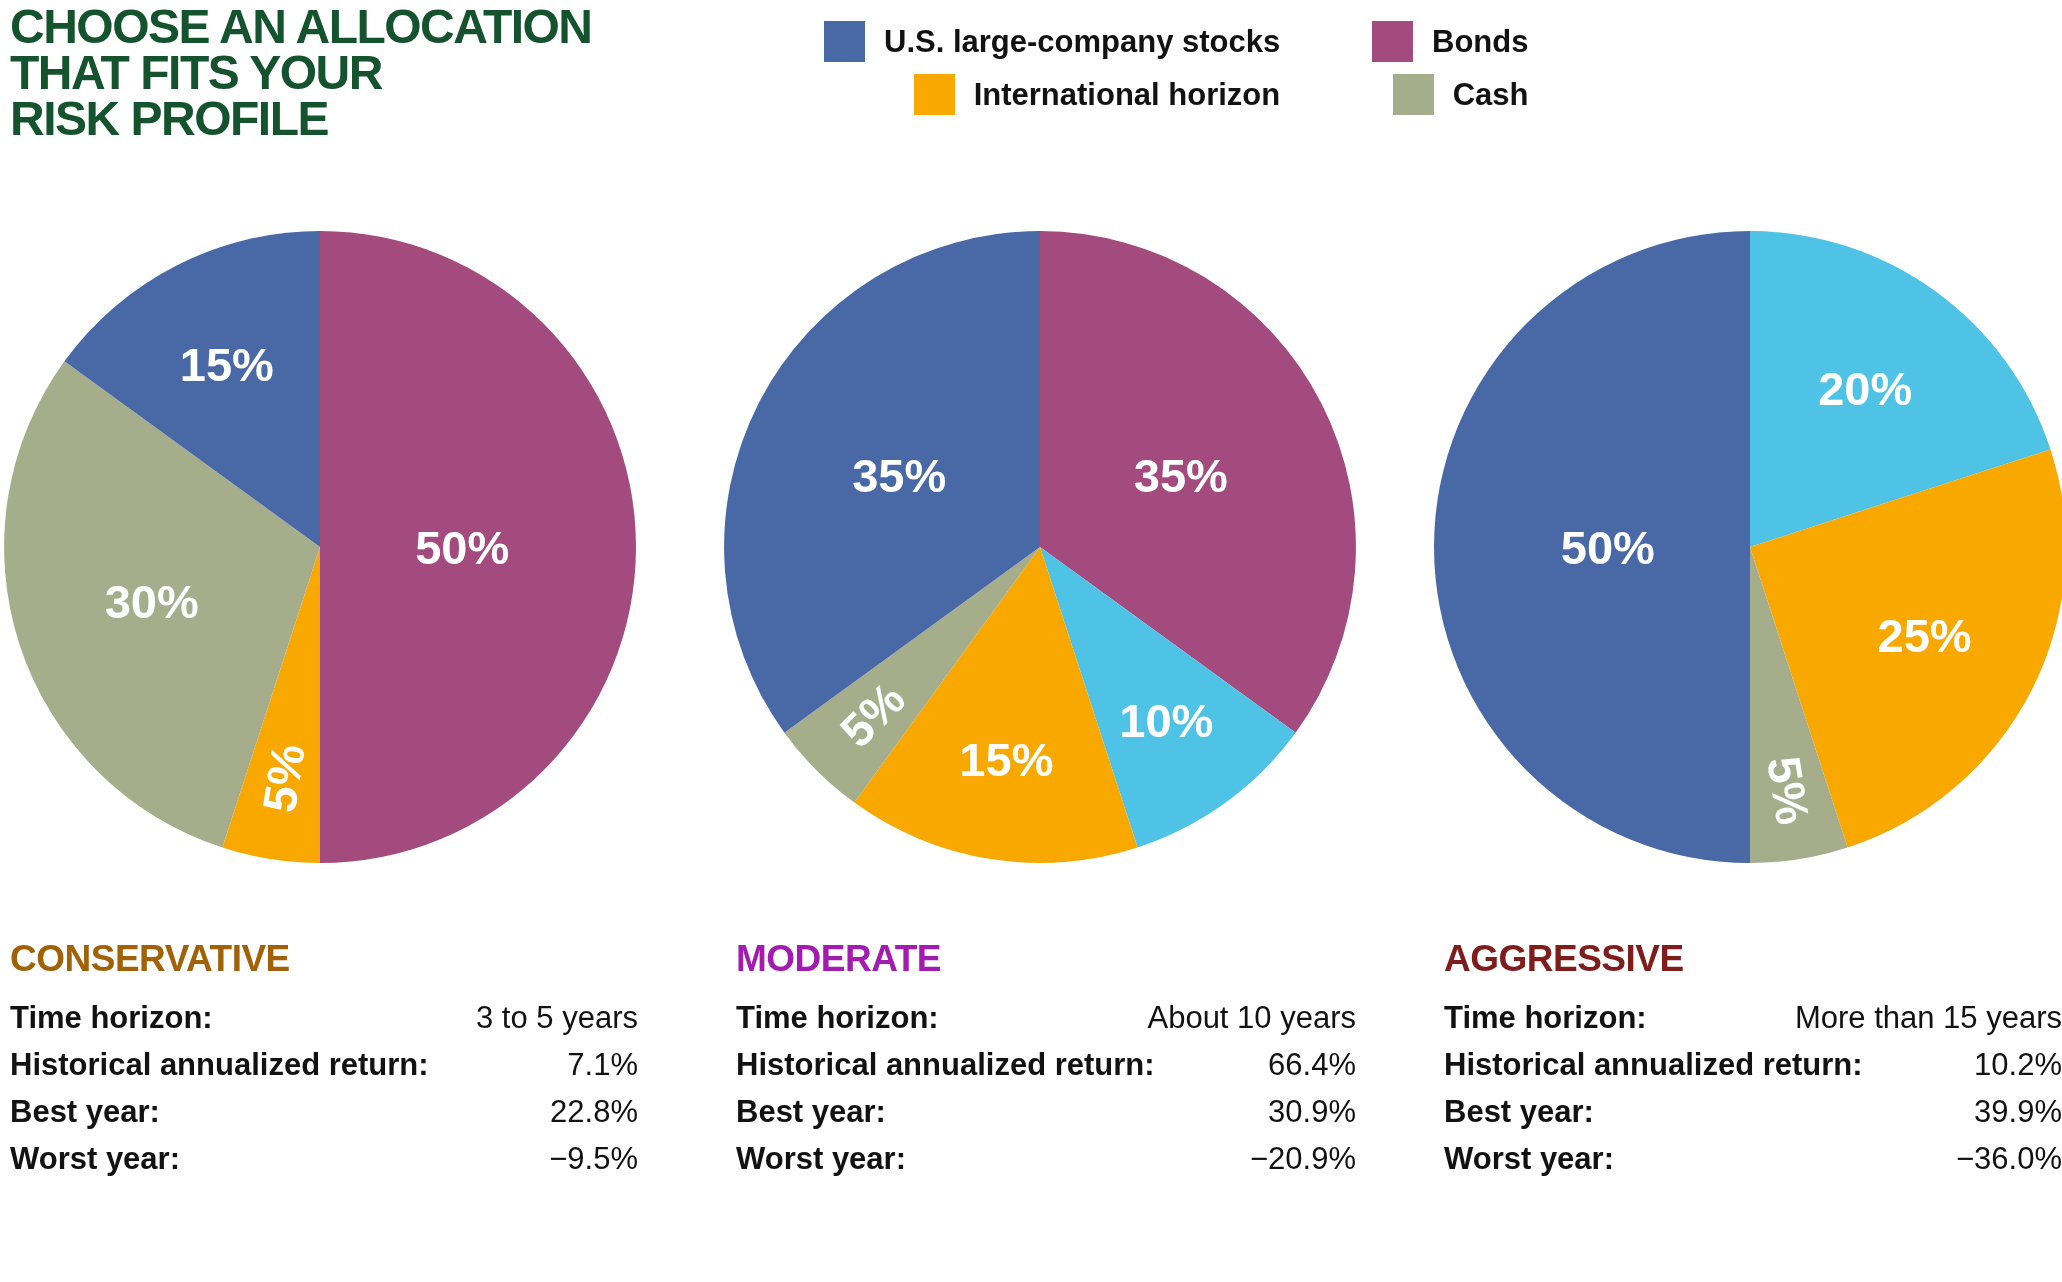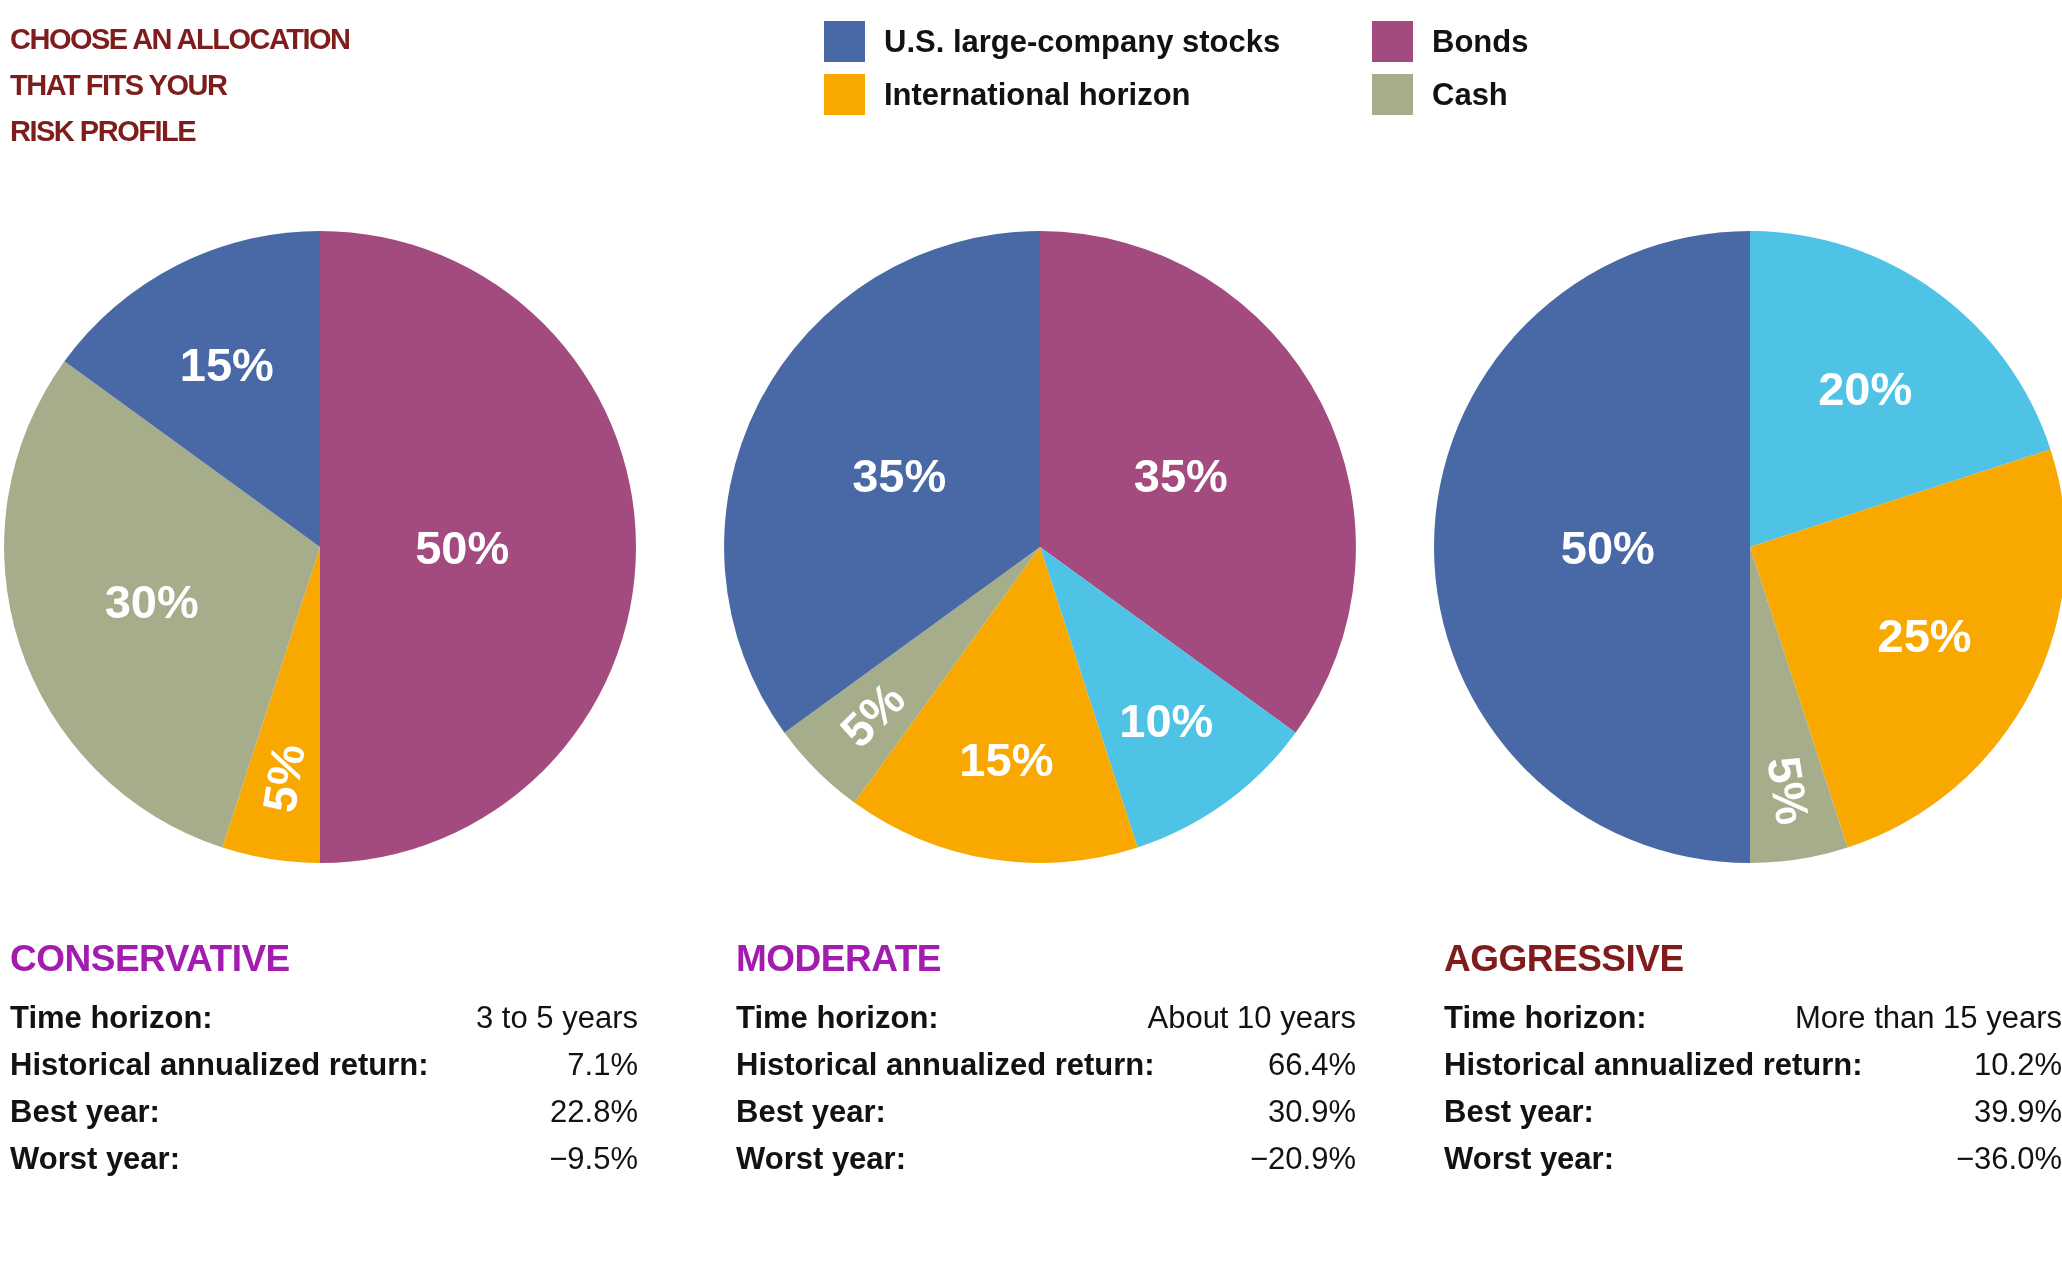--- a/index.html
+++ b/index.html
@@ -2,25 +2,25 @@
 <html><head>
 <meta charset="utf-8">
 <style>
   html,body{margin:0;padding:0;}
   body{
     width:2062px;height:1282px;background:#ffffff;position:relative;overflow:hidden;
     font-family:"Liberation Sans",sans-serif;color:#121212;
   }
   .canvas{position:absolute;left:0;top:0;width:2062px;height:1282px;}
   .main-title{
-    position:absolute;left:10px;top:16px;margin:0;
-    font-size:29px;line-height:46px;font-weight:bold;letter-spacing:-1.5px;
-    color:#7f1d1d;white-space:pre-line;
+    position:absolute;left:10px;top:4px;margin:0;
+    font-size:48px;line-height:46px;font-weight:bold;letter-spacing:-1.5px;
+    color:#14532d;white-space:pre-line;
   }
-  .legend-col{position:absolute;top:21px;display:flex;flex-direction:column;gap:12px;}
+  .legend-col{position:absolute;top:21px;display:flex;flex-direction:column;gap:12px;align-items:flex-end;}
   .legend-row{display:flex;align-items:center;gap:19px;height:41px;}
   .legend-swatch{width:41px;height:41px;flex:0 0 41px;}
   .legend-label{font-size:31px;font-weight:bold;white-space:nowrap;color:#121212;}
   svg.pie{position:absolute;overflow:visible;}
   .pie-label{
     font-family:"Liberation Sans",sans-serif;font-weight:bold;
     font-size:47px;fill:#ffffff;
   }
   .stats{position:absolute;top:938px;}
   .stats-heading{
@@ -95,21 +95,21 @@
         <text class="pie-label" x="504.6" y="418.9" text-anchor="middle" dominant-baseline="central">25%</text>
         <path d="M330,330 L427.6,630.5 A316,316 0 0 1 330.0,646.0 Z" fill="#a5ad8b"></path>
         <text class="pie-label" x="368.6" y="573.4" text-anchor="middle" dominant-baseline="central" transform="rotate(81 368.6 573.4)">5%</text>
         <path d="M330,330 L330.0,646.0 A316,316 0 0 1 330.0,14.0 Z" fill="#4868a6"></path>
         <text class="pie-label" x="187.8" y="330.0" text-anchor="middle" dominant-baseline="central">50%</text>
       </svg>
     </div>
 
   <div id="stats">
       <div class="stats" style="left: 10px; width: 628px;">
-        <h2 class="stats-heading" style="color: #a21caf;">CONSERVATIVE</h2>
+        <h2 class="stats-heading" style="color: #a16207;">CONSERVATIVE</h2>
         <div class="stat-row">
           <span class="stat-label">Time horizon:</span>
           <span class="stat-value">3 to 5 years</span>
         </div>
         <div class="stat-row">
           <span class="stat-label">Historical annualized return:</span>
           <span class="stat-value">7.1%</span>
         </div>
         <div class="stat-row">
           <span class="stat-label">Best year:</span>

